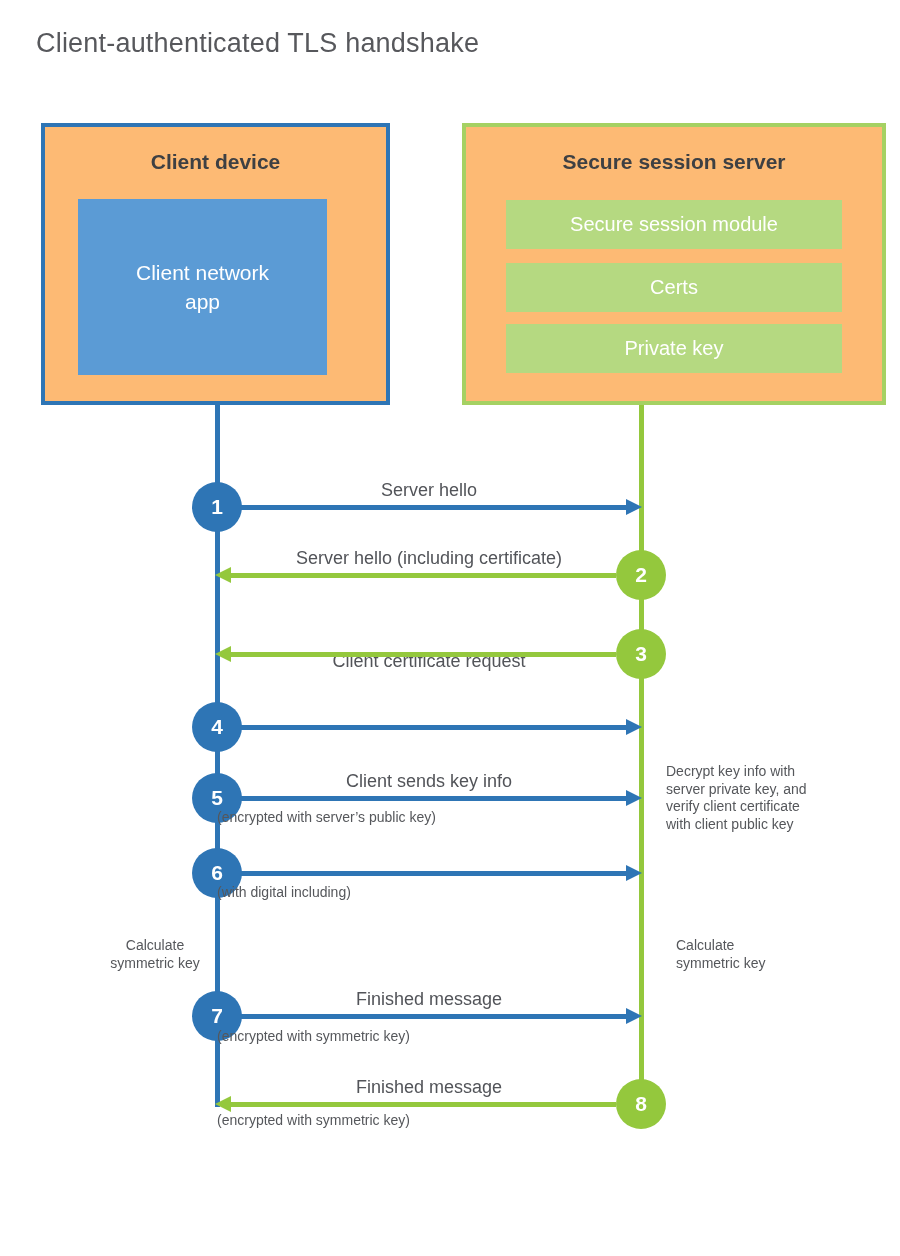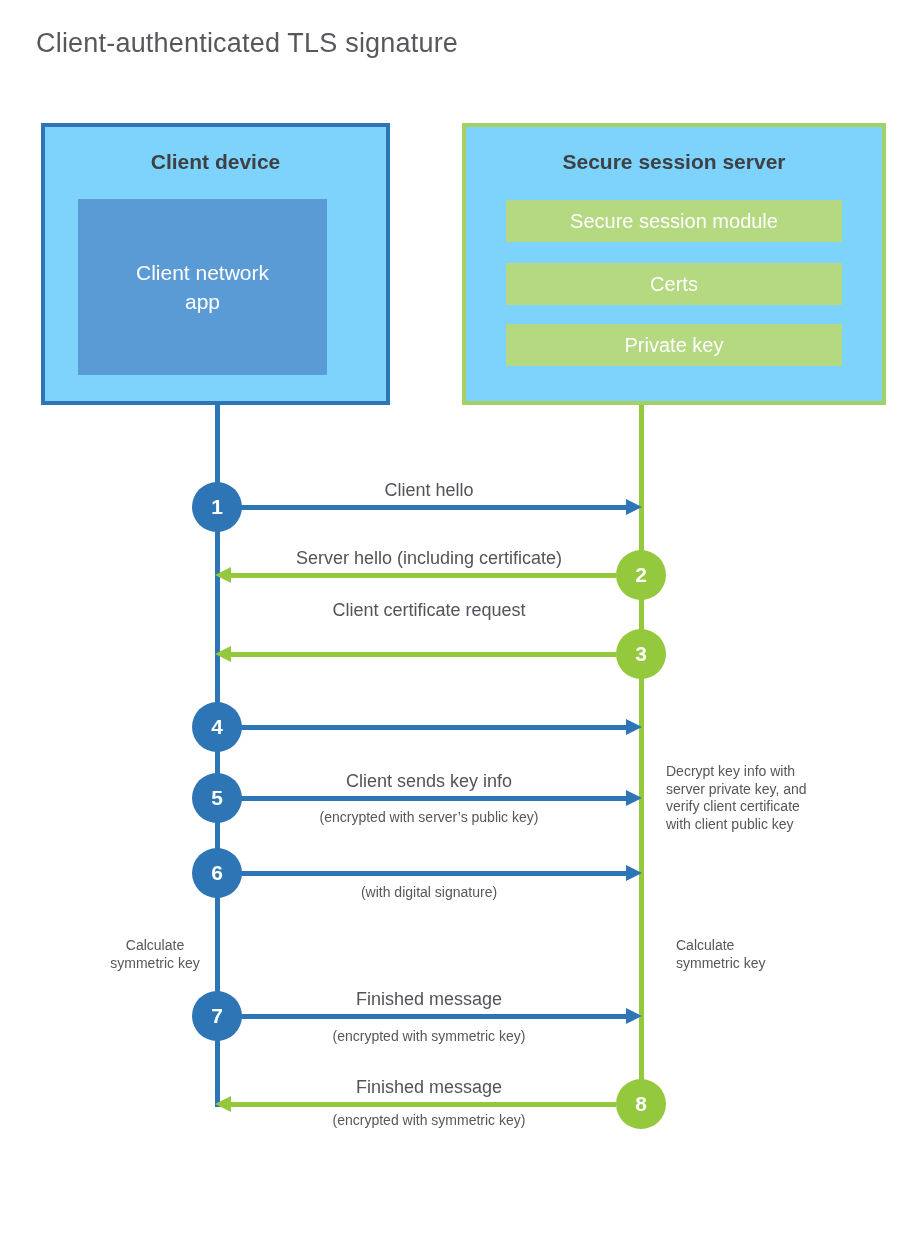--- a/index.html
+++ b/index.html
@@ -13,37 +13,37 @@
   }
   html,body{margin:0;padding:0;background:#ffffff;}
   body{font-family:"Liberation Sans","DejaVu Sans",sans-serif;}
   .canvas{position:relative;width:900px;height:1256px;background:#ffffff;overflow:hidden;}
 
   .page-title{
     position:absolute;left:36px;top:28px;margin:0;
     font-size:27px;font-weight:300;color:#57585c;letter-spacing:.2px;
   }
 
-  .box{position:absolute;top:123px;height:282px;box-sizing:border-box;background:#7dd3fc;}
+  .box{position:absolute;top:123px;height:282px;box-sizing:border-box;background:#fdba74;}
   .box.blue-box{left:41px;width:349px;border:4px solid var(--blue);}
   .box.green-box{left:430px;width:424px;border:4px solid var(--green-border);margin-left:32px;}
   .box-title{
     position:absolute;left:0;right:0;top:23px;text-align:center;
     font-size:21px;font-weight:bold;color:var(--heading);
   }
   .app-box{
     position:absolute;left:33px;top:72px;width:249px;height:176px;
     background:var(--blue-fill);display:flex;align-items:center;justify-content:center;
   }
   .app-box span{
     display:block;width:160px;text-align:center;color:#ffffff;
     font-size:21px;line-height:29px;
   }
   .bar{
-    position:absolute;left:40px;width:336px;height:42px;background:var(--green-fill);
+    position:absolute;left:40px;width:336px;height:49px;background:var(--green-fill);
     display:flex;align-items:center;justify-content:center;
     color:#ffffff;font-size:20px;
   }
   .bar.b1{top:73px;} .bar.b2{top:136px;} .bar.b3{top:197px;}
 
   .lifeline{position:absolute;width:5px;}
   .lifeline.blue{left:215px;top:405px;height:702px;background:var(--blue);}
   .lifeline.green{left:639px;top:405px;height:699px;background:var(--green);}
 
   .arrow-line{position:absolute;height:5px;}
@@ -59,37 +59,37 @@
     color:#ffffff;font-size:21px;font-weight:bold;
   }
   .circle.blue{background:var(--blue);left:192px;}
   .circle.green{background:var(--green);left:616px;}
 
   .msg-label{
     position:absolute;left:217px;width:424px;text-align:center;
     font-size:18px;color:var(--text);
   }
   .msg-sublabel{
-    position:absolute;left:217px;width:424px;text-align:center;
+    position:absolute;left:217px;width:424px;
     font-size:14px;color:#55575b;
   }
 
   .side-note{
     position:absolute;font-size:14px;line-height:17.5px;color:#55575b;
   }
   .note-decrypt{left:666px;top:763px;width:160px;text-align:left;}
   .note-calc-left{left:105px;top:937px;width:100px;text-align:center;}
   .note-calc-right{left:676px;top:937px;width:110px;text-align:left;}
 </style>
 </head>
 <body>
 
 <div class="canvas">
 
-  <h1 class="page-title">Client-authenticated TLS signature</h1>
+  <h1 class="page-title">Client-authenticated TLS handshake</h1>
 
   <div class="box blue-box">
     <div class="box-title">Client device</div>
     <div class="app-box">
       <span>Client network app</span>
     </div>
   </div>
 
   <div class="box green-box">
     <div class="box-title">Secure session server</div>
@@ -100,35 +100,35 @@
       <span>Certs</span>
     </div>
     <div class="bar b3">
       <span>Private key</span>
     </div>
   </div>
 
   <div class="lifeline blue"></div>
   <div class="lifeline green"></div>
 
-  <div class="msg-label" style="top:480px">Client hello</div>
+  <div class="msg-label" style="top:480px">Server hello</div>
   <div class="arrow-line blue" style="top:505px"></div>
   <div class="arrow-head right" style="top:499px"></div>
   <div class="circle blue" style="top:482px">
       <span>1</span>
     </div>
 
   <div class="msg-label" style="top:548px">Server hello (including certificate)</div>
   <div class="arrow-line green" style="top:573px"></div>
   <div class="arrow-head left" style="top:567px"></div>
   <div class="circle green" style="top:550px">
       <span>2</span>
     </div>
 
-  <div class="msg-label" style="top:600px">Client certificate request</div>
+  <div class="msg-label" style="top:651px">Client certificate request</div>
   <div class="arrow-line green" style="top:652px"></div>
   <div class="arrow-head left" style="top:646px"></div>
   <div class="circle green" style="top:629px">
       <span>3</span>
     </div>
 
   <div class="arrow-line blue" style="top:725px"></div>
   <div class="arrow-head right" style="top:719px"></div>
   <div class="circle blue" style="top:702px">
       <span>4</span>
@@ -140,21 +140,21 @@
   <div class="circle blue" style="top:773px">
       <span>5</span>
     </div>
   <div class="msg-sublabel" style="top:809px">(encrypted with server’s public key)</div>
 
   <div class="arrow-line blue" style="top:871px"></div>
   <div class="arrow-head right" style="top:865px"></div>
   <div class="circle blue" style="top:848px">
       <span>6</span>
     </div>
-  <div class="msg-sublabel" style="top:884px">(with digital signature)</div>
+  <div class="msg-sublabel" style="top:884px">(with digital including)</div>
 
   <div class="msg-label" style="top:989px">Finished message</div>
   <div class="arrow-line blue" style="top:1014px"></div>
   <div class="arrow-head right" style="top:1008px"></div>
   <div class="circle blue" style="top:991px">
       <span>7</span>
     </div>
   <div class="msg-sublabel" style="top:1028px">(encrypted with symmetric key)</div>
 
   <div class="msg-label" style="top:1077px">Finished message</div>

